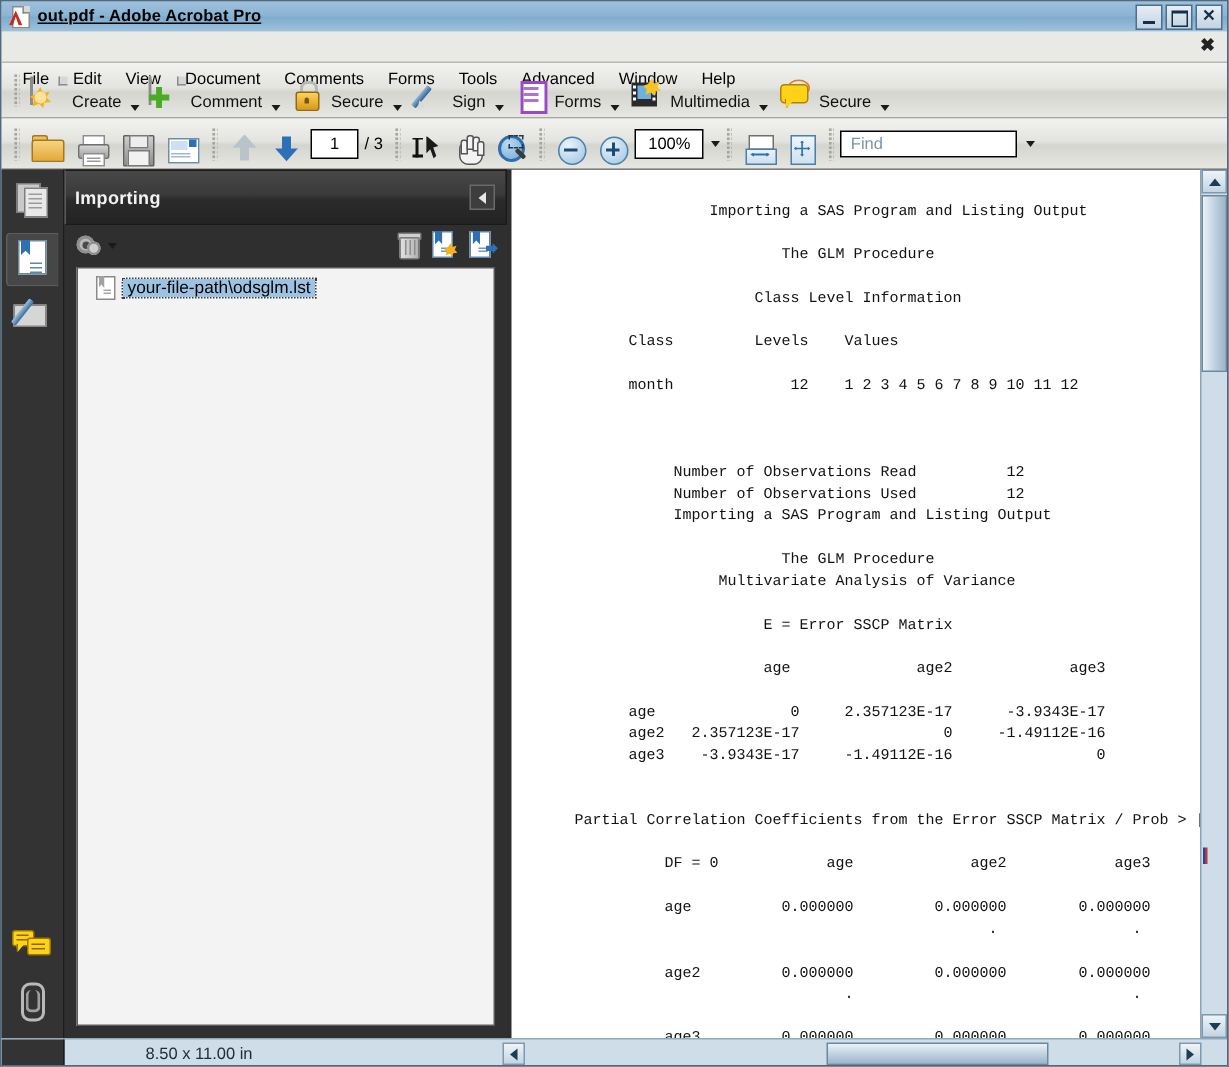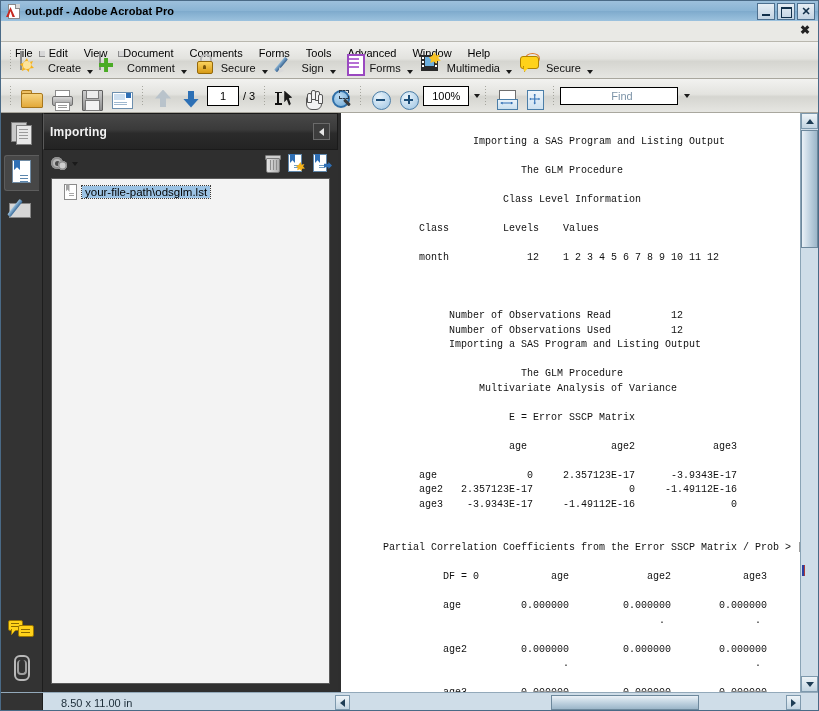--- a/index.html
+++ b/index.html
@@ -13,21 +13,21 @@
        border:1px solid #4a6a86;background:#d4d0c8;overflow:hidden;}
 
   
   .titlebar{height:20px;background:linear-gradient(to bottom,#9dc0dc 0%,#8ab4d4 48%,#7fabcd 52%,#9cc2de 100%);
             display:flex;align-items:center;padding:0 2px;position:relative;}
   .title-icon{width:16px;height:16px;margin:0 4px 0 2px;position:relative;flex:none;}
   .title-icon .pg{position:absolute;left:3px;top:1px;width:10px;height:13px;background:#fff;border:1px solid #8a8a8a;}
   .title-icon .fold{position:absolute;left:10px;top:1px;width:4px;height:4px;background:#d8d8d8;border-left:1px solid #8a8a8a;border-bottom:1px solid #8a8a8a;}
   .title-icon .a{position:absolute;left:1px;top:4px;width:9px;height:10px;background:#c62a21;
                  clip-path:polygon(50% 0,100% 100%,72% 100%,50% 42%,28% 100%,0 100%);}
-  .title-text{font-size:11px;font-weight:bold;color:#000;letter-spacing:0.1px;}
+  .title-text{font-size:11px;font-weight:bold;color:#000;letter-spacing:0.1px;text-decoration:underline;}
   .win-btns{position:absolute;right:3px;top:2px;display:flex;gap:2px;}
   .win-btn{width:16px;height:15px;background:linear-gradient(to bottom,#e7eef5,#c2d3e2);
            border:1px solid #4d6f8e;display:flex;align-items:center;justify-content:center;
            font-size:9px;color:#12304a;font-family:"Liberation Sans",sans-serif;position:relative;}
   .win-btn i{position:absolute;}
   .wb-min i{width:8px;height:2px;background:#12304a;bottom:3px;left:4px;}
   .wb-max i{width:9px;height:8px;border:1px solid #12304a;border-top-width:2px;top:3px;left:3px;}
   .wb-close{font-weight:bold;font-size:11px;line-height:1;}
 
   
@@ -166,21 +166,21 @@
   .i-fitw .t{position:absolute;left:4px;top:2px;width:15px;height:8px;background:#fff;border:1px solid #6f6f6f;}
   .i-fitw .b{position:absolute;left:2px;top:11px;width:19px;height:9px;background:linear-gradient(#e9f2f9,#cbe0ef);border:1px solid #4b7ea8;}
   .i-fitw .ar{position:absolute;left:5px;top:14px;width:13px;height:3px;background:#2f6fb5;
      clip-path:polygon(0 50%,18% 0,18% 30%,82% 30%,82% 0,100% 50%,82% 100%,82% 70%,18% 70%,18% 100%);}
   .i-fitp .b{position:absolute;left:4px;top:2px;width:15px;height:18px;background:linear-gradient(#eef5fb,#cfe2f0);border:1px solid #4b7ea8;}
   .i-fitp .ar{position:absolute;left:6px;top:6px;width:11px;height:11px;background:#2f6fb5;
      clip-path:polygon(50% 0,62% 15%,55% 15%,55% 45%,85% 45%,85% 38%,100% 50%,85% 62%,85% 55%,55% 55%,55% 85%,62% 85%,50% 100%,38% 85%,45% 85%,45% 55%,15% 55%,15% 62%,0 50%,15% 38%,15% 45%,45% 45%,45% 15%,38% 15%);}
 
   .findbox{width:118px;height:18px;background:#fff;border:1px solid #000;display:flex;align-items:center;
            padding:0 4px;box-sizing:border-box;}
-  .findbox input{border:0;outline:0;width:100%;font-size:11px;color:#000;font-family:"Liberation Sans",sans-serif;background:transparent;margin-left:44px;}
+  .findbox input{border:0;outline:0;width:100%;font-size:11px;color:#000;font-family:"Liberation Sans",sans-serif;background:transparent;}
   .findbox input::placeholder{color:#7d94a8;}
 
   
   .body-wrap{display:flex;height:579px;background:#2e2e2e;}
   .railbar{width:41px;background:#333333;border-right:1px solid #1d1d1d;position:relative;flex:none;
            display:flex;flex-direction:column;align-items:center;}
   .rail-ico{width:34px;height:34px;margin-top:4px;display:flex;align-items:center;justify-content:center;position:relative;}
   .rail-ico.sel{background:#474747;border:1px solid #5d5d5d;border-right:none;border-radius:3px 0 0 3px;}
   .rail-spacer{flex:1;}
 
@@ -262,21 +262,21 @@
   .sb-dn span{border-top:5px solid #1e3d55;}
   .sb-thumb{position:absolute;left:0;top:17px;width:17px;height:118px;
             background:linear-gradient(90deg,#eaf1f7,#b9cddc 60%,#9cb6c9);border:1px solid #6d889c;box-sizing:border-box;}
   .sb-dn-w{position:absolute;left:0;bottom:0;}
   .sb-mark{position:absolute;left:1px;top:452px;width:3px;height:11px;background:linear-gradient(90deg,#2a3fa0 50%,#b03a3a 50%);}
 
   
   .statusbar{height:19px;background:#cfdde8;border-top:1px solid #93a9ba;display:flex;align-items:center;
              position:relative;}
   .status-left{width:41px;height:100%;background:#333;border-right:1px solid #1d1d1d;flex:none;}
-  .status-size{font-size:11px;color:#1c2c38;padding-left:18px;white-space:nowrap;}
+  .status-size{font-size:11px;color:#1c2c38;padding-left:18px;white-space:nowrap;margin-left:36px;}
   .hscroll{position:absolute;left:334px;right:17px;top:1px;height:17px;background:#cfdde8;display:flex;align-items:center;}
   .hs-btn{width:15px;height:15px;background:linear-gradient(to bottom,#eef4f8,#c3d5e2);border:1px solid #7e99ad;
           box-sizing:border-box;display:flex;align-items:center;justify-content:center;flex:none;}
   .hs-btn span{width:0;height:0;border-top:4px solid transparent;border-bottom:4px solid transparent;}
   .hs-l span{border-right:5px solid #1e3d55;}
   .hs-r span{border-left:5px solid #1e3d55;}
   .hs-track{flex:1;height:15px;position:relative;}
   .hs-thumb{position:absolute;left:46%;width:34%;height:15px;
             background:linear-gradient(to bottom,#eaf1f7,#b9cddc 60%,#9cb6c9);border:1px solid #6d889c;box-sizing:border-box;}
   .corner{position:absolute;right:0;top:1px;width:16px;height:16px;background:#cfdde8;}

